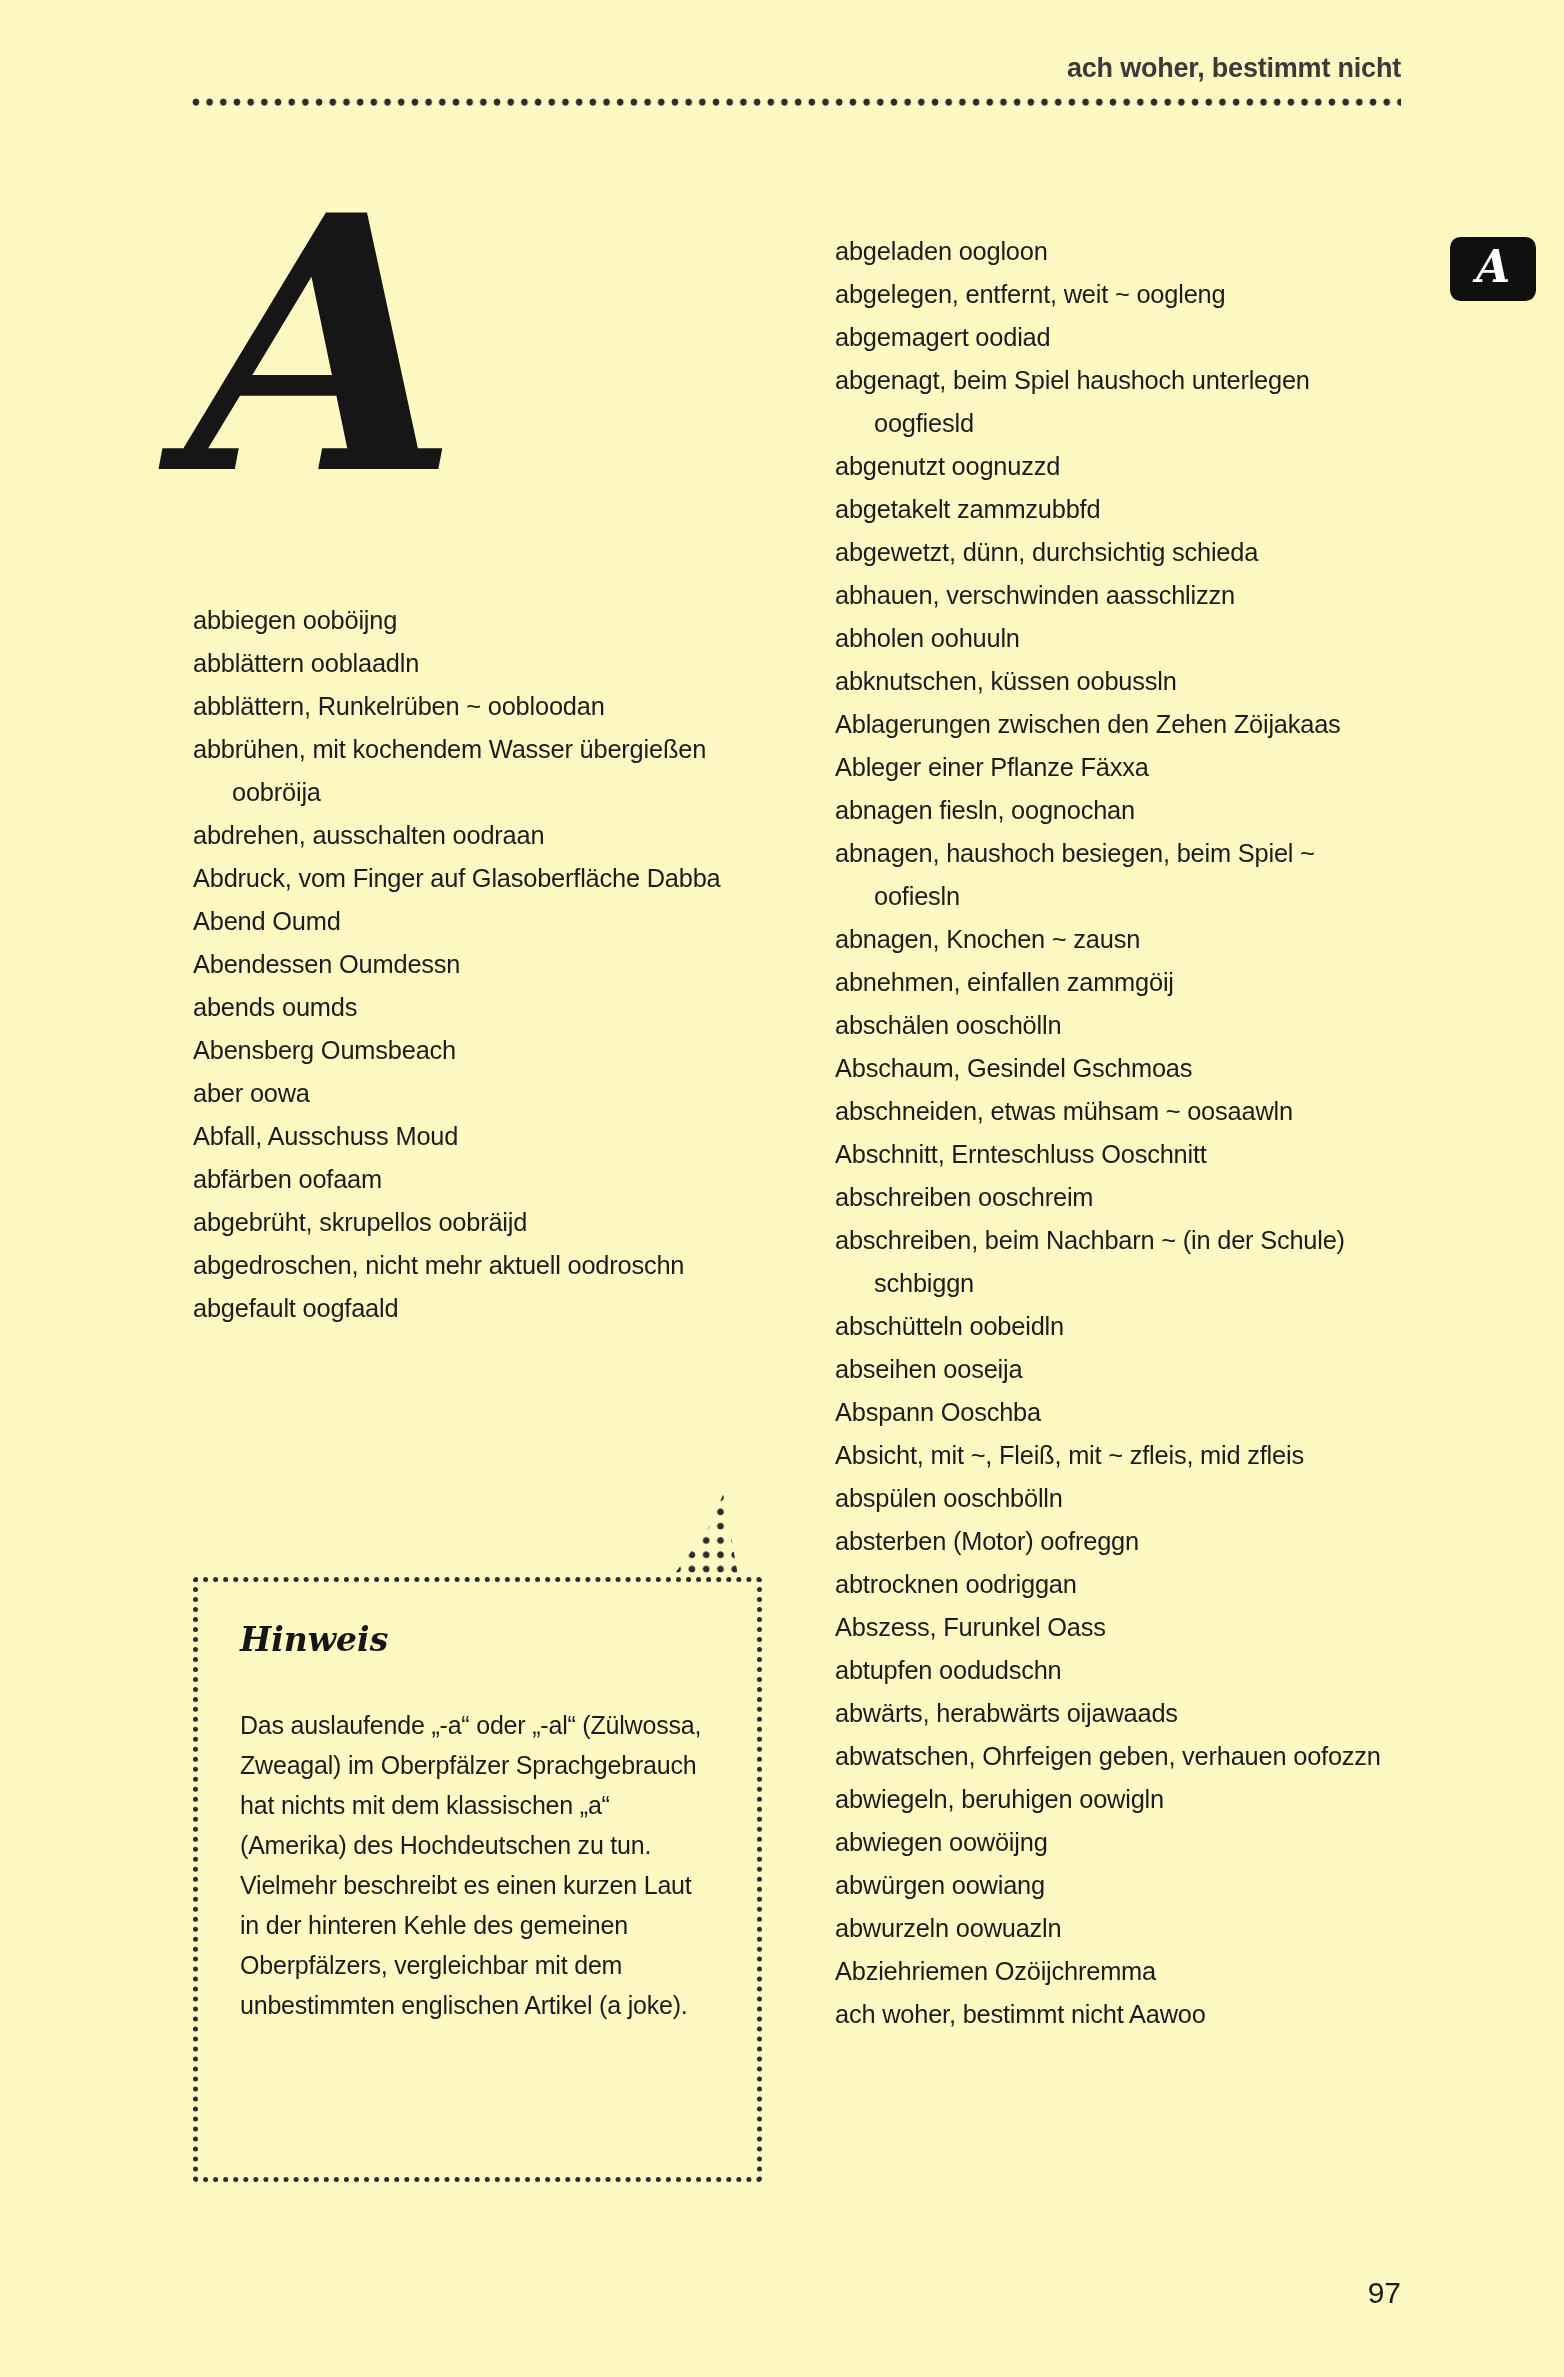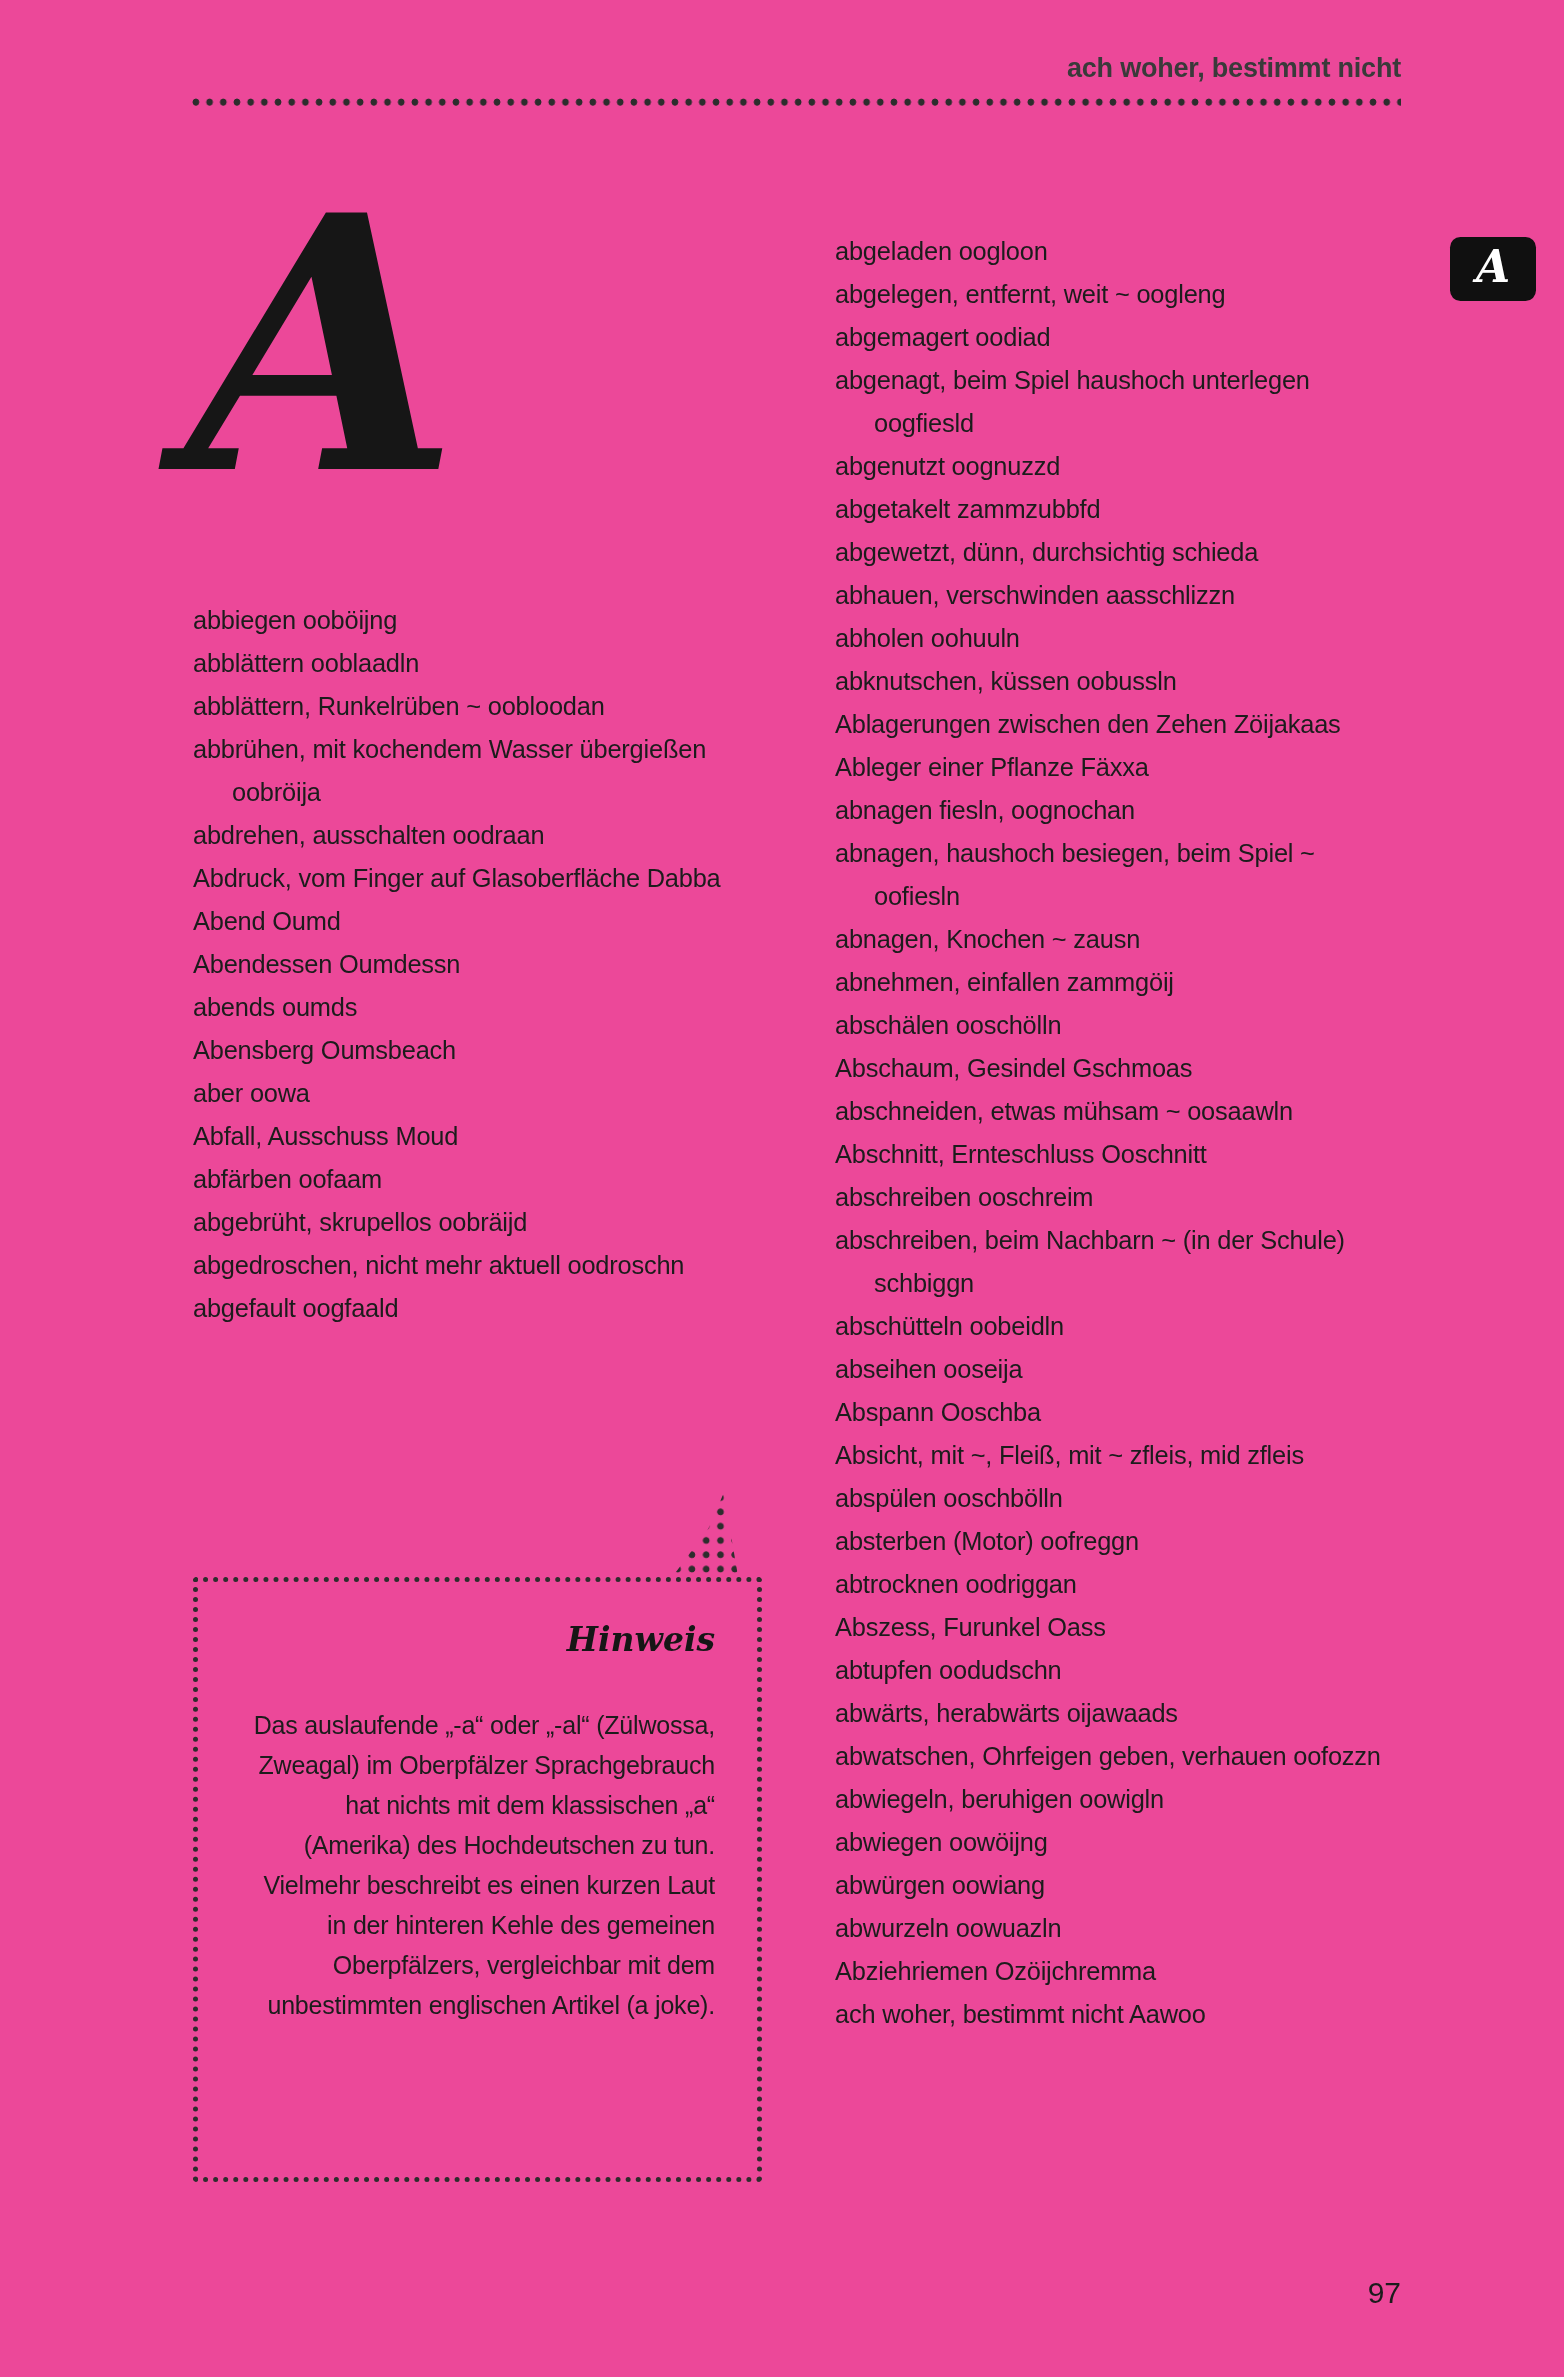--- a/index.html
+++ b/index.html
@@ -3,21 +3,21 @@
 <meta charset="utf-8">
 <style>
   * { margin: 0; padding: 0; box-sizing: border-box; }
   html, body { background: #e8e8e8; }
   body { font-family: "Liberation Sans", sans-serif; }
 
   .page {
     position: relative;
     width: 1565px;
     height: 2377px;
-    background: #ec4899;
+    background: #fef9c3;
     color: #1c1c1c;
     overflow: hidden;
     margin: 0 auto;
   }
 
   
   .running-head {
     position: absolute;
     top: 53px;
     right: 164px;
@@ -92,21 +92,21 @@
   
   .note-box {
     position: absolute;
     left: 193px;
     top: 1577px;
     width: 569px;
     height: 605px;
     border: 5.9px dotted #2d2d2d;
     border-radius: 3.9px;
     padding: 38px 42px 26px 42px;
-    text-align: right;
+    text-align: left;
   }
   .note-flag {
     position: absolute;
     left: 673px;
     top: 1493px;
     width: 65px;
     height: 83px;
     background-image: radial-gradient(circle at 4.6px 4.6px, #2d2d2d 3px, transparent 3.7px);
     background-size: 14.3px 14.3px;
     clip-path: polygon(78% 0, 100% 100%, 0 100%, 55% 42%);

